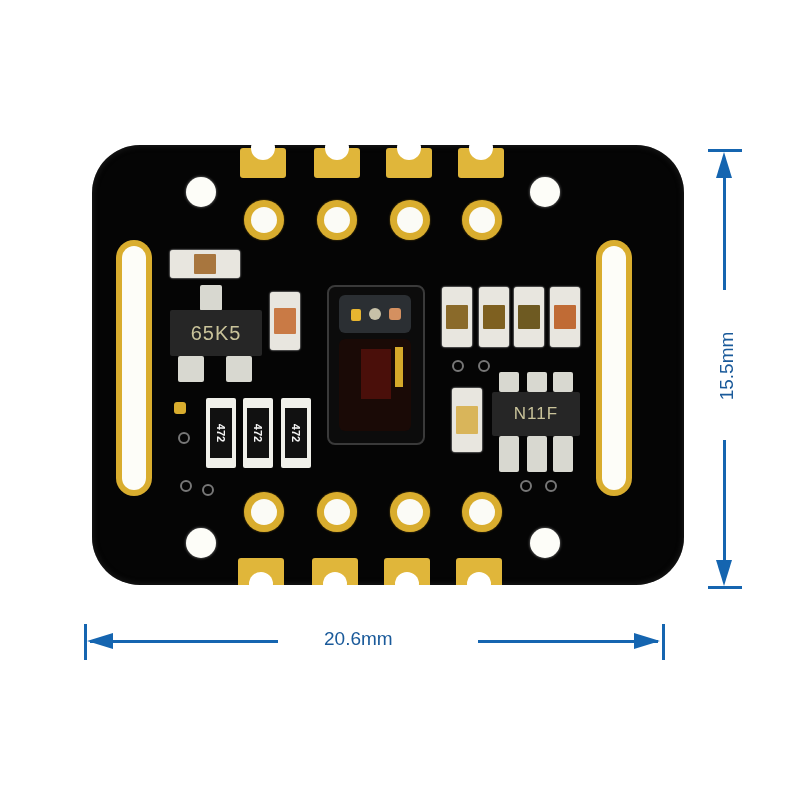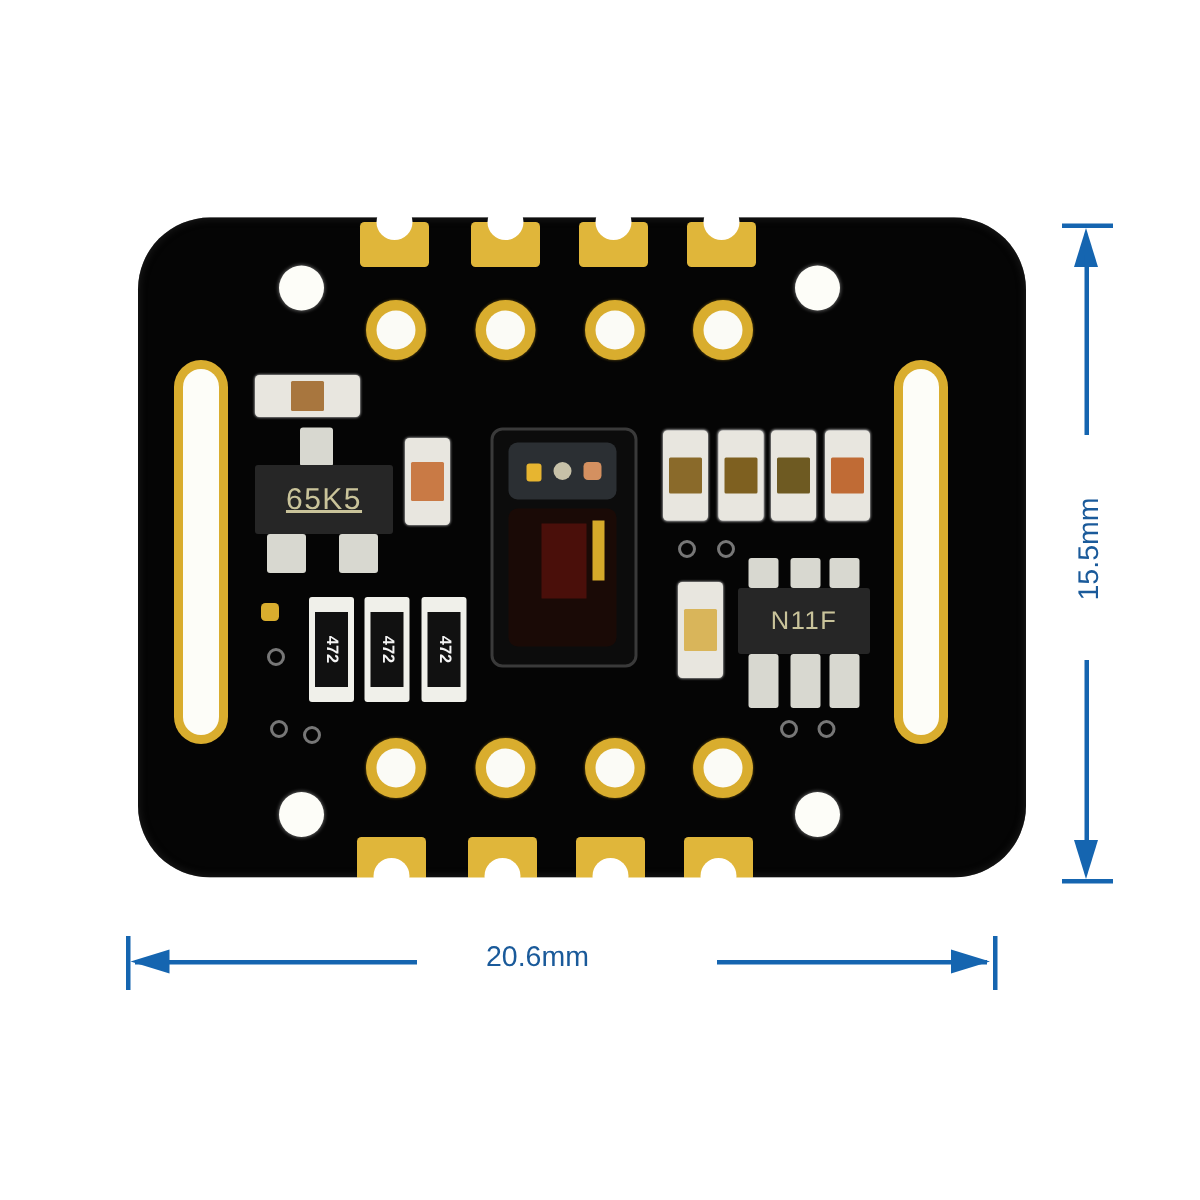--- a/index.html
+++ b/index.html
@@ -59,21 +59,21 @@
 <div class="abs slot" style="left:116px;top:240px;"></div>
 <div class="abs slot" style="left:596px;top:240px;"></div>
 
 <div class="abs smd" style="left:170px;top:250px;width:70px;height:28px;">
   <div class="band" style="left:24px;right:24px;top:4px;bottom:4px;background:#a8763e;"></div>
 </div>
 
 <div class="abs lead" style="left:200px;top:285px;width:22px;height:26px;"></div>
 <div class="abs lead" style="left:178px;top:356px;width:26px;height:26px;"></div>
 <div class="abs lead" style="left:226px;top:356px;width:26px;height:26px;"></div>
-<div class="abs ic" style="left:170px;top:310px;width:92px;height:46px;font-size:20px;text-decoration:underline;">
+<div class="abs ic" style="left:170px;top:310px;width:92px;height:46px;font-size:20px;">
   <span>65K5</span>
 </div>
 
 <div class="abs smd" style="left:270px;top:292px;width:30px;height:58px;">
   <div class="band" style="top:16px;bottom:16px;background:#c97a45;"></div>
 </div>
 
 <div class="abs res" style="left:206px;top:398px;width:30px;height:70px;">
   <div class="body">
       <span>472</span>

